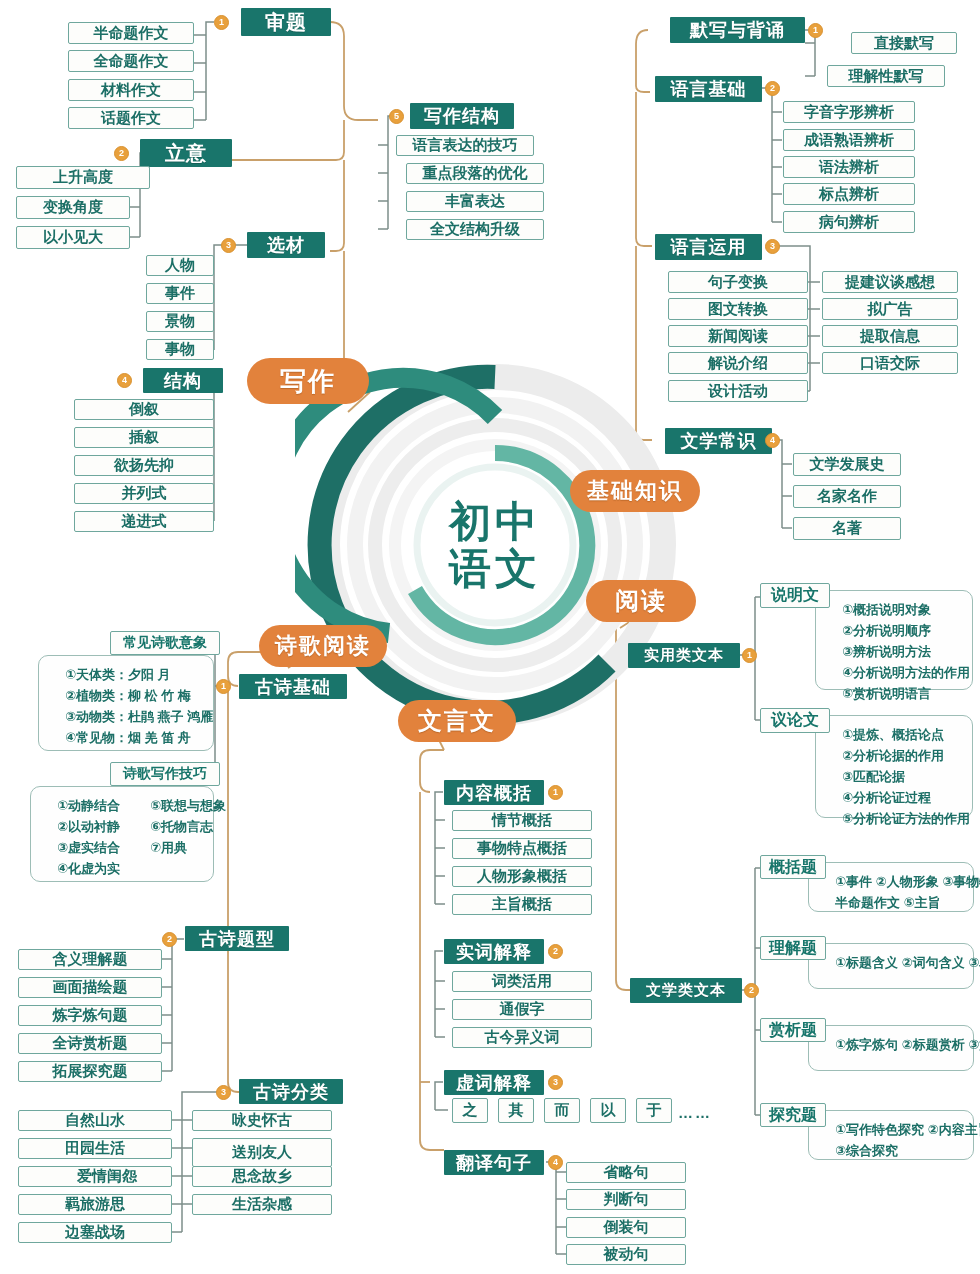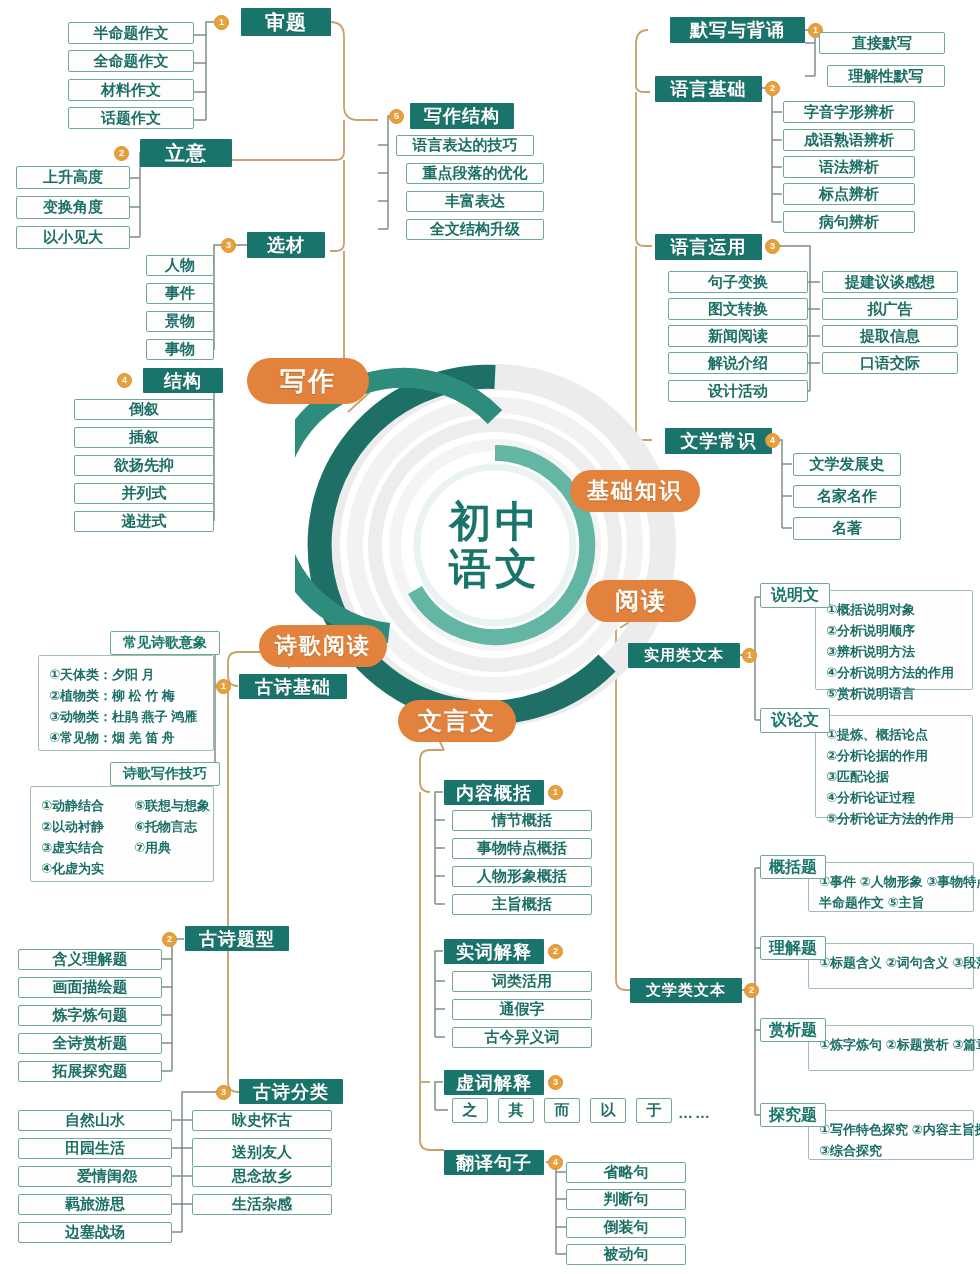--- a/index.html
+++ b/index.html
@@ -51,26 +51,26 @@
     font-weight:bold;
     font-size:16px;
     display:flex;align-items:center;justify-content:center;
     border-radius:2px;
   }
 
   
   .panel{
     border:1.4px solid #9dbdb6;
     background:#fefefe;
-    border-radius:2px;
+    border-radius:10px;
     color:#1c6f66;
     font-weight:bold;
     font-size:13px;
     line-height:1.62;
-    padding:8px 10px;
+    padding:8px 26px;
     box-sizing:border-box;
   }
   .panel .row{white-space:nowrap;}
   .panel.two{display:flex;gap:30px;}
   .panel.two .col{display:flex;flex-direction:column;}
 
   
   .pill{
     background:#E2823C;
     color:#ffffff;
@@ -242,21 +242,21 @@
   <div class="abs leaf" style="left:68px;top:107px;width:126px;height:22px;">
     <span>话题作文</span>
     </div>
 
   <div class="abs chip lg" style="left:140px;top:139px;width:92px;height:28px;">
     <span>立意</span>
   </div>
   <div class="abs bullet" style="left:114px;top:146px;">
     <span>2</span>
     </div>
-  <div class="abs leaf" style="left:16px;top:166px;width:114px;height:23px;">
+  <div class="abs leaf" style="left:16px;top:166px;width:134px;height:23px;">
     <span>上升高度</span>
     </div>
   <div class="abs leaf" style="left:16px;top:196px;width:114px;height:23px;">
     <span>变换角度</span>
     </div>
   <div class="abs leaf" style="left:16px;top:226px;width:114px;height:23px;">
     <span>以小见大</span>
     </div>
 
   <div class="abs chip md" style="left:247px;top:232px;width:78px;height:26px;">
@@ -318,21 +318,21 @@
   <div class="abs leaf" style="left:406px;top:219px;width:138px;height:21px;">
     <span>全文结构升级</span>
     </div>
 
   <div class="abs chip md" style="left:670px;top:17px;width:135px;height:26px;">
     <span>默写与背诵</span>
   </div>
   <div class="abs bullet" style="left:808px;top:23px;">
     <span>1</span>
     </div>
-  <div class="abs leaf" style="left:819px;top:32px;width:126px;height:22px;">
+  <div class="abs leaf" style="left:851px;top:32px;width:106px;height:22px;">
     <span>直接默写</span>
     </div>
   <div class="abs leaf" style="left:827px;top:65px;width:118px;height:22px;">
     <span>理解性默写</span>
     </div>
 
   <div class="abs chip md" style="left:655px;top:76px;width:107px;height:26px;">
     <span>语言基础</span>
   </div>
   <div class="abs bullet" style="left:765px;top:81px;">

